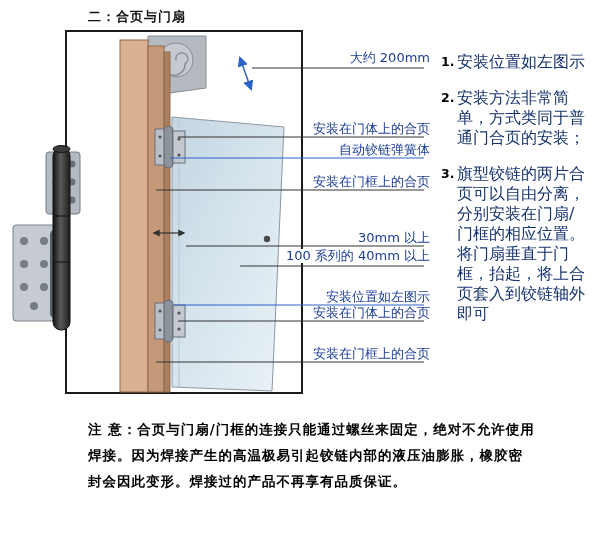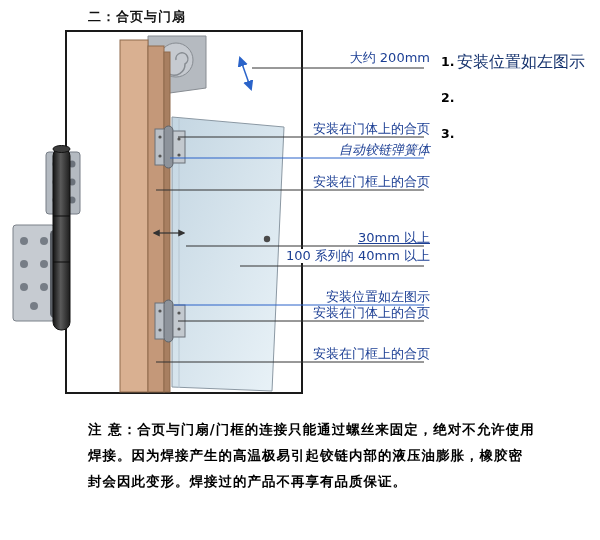--- a/index.html
+++ b/index.html
@@ -17,23 +17,23 @@
   }
   svg.diagram { position:absolute; left:0; top:0; }
   .callout {
     position:absolute; right:168px;
     text-align:right; white-space:nowrap;
     font-size:13px; line-height:14px;
     color:#1c3f94; background:#fff; padding:0 2px;
   }
   .c1 { top:51px; }
   .c2 { top:122px; }
-  .c3 { top:143px;font-style:italic; }
+  .c3 { top:143px; }
   .c4 { top:175px; }
-  .c5 { top:231px;text-decoration:underline; }
+  .c5 { top:231px; }
   .c6 { top:249px; }
   .c7 { top:290px; }
   .c8 { top:306px; }
   .c9 { top:347px; }
   .instructions {
     position:absolute; left:441px; top:52px; width:152px;
   }
   .instr { display:flex; margin-bottom:16px; }
   .instr .num {
     flex:none; width:16px;
@@ -163,19 +163,21 @@
 <div class="callout c8">安装在门体上的合页</div>
 <div class="callout c9">安装在门框上的合页</div>
 
 <div class="instructions">
   <div class="instr">
     <span class="num">1.</span>
     <span class="txt">安装位置如左图示</span>
   </div>
   <div class="instr">
     <span class="num">2.</span>
+    <span class="txt">安装方法非常简单，方式类同于普通门合页的安装；</span>
   </div>
   <div class="instr">
     <span class="num">3.</span>
+    <span class="txt">旗型铰链的两片合页可以自由分离，分别安装在门扇/门框的相应位置。将门扇垂直于门框，抬起，将上合页套入到铰链轴外即可</span>
   </div>
 </div>
 
 <div class="warning">注 意：合页与门扇/门框的连接只能通过螺丝来固定，绝对不允许使用焊接。因为焊接产生的高温极易引起铰链内部的液压油膨胀，橡胶密封会因此变形。焊接过的产品不再享有品质保证。</div>
 
 </body></html>

